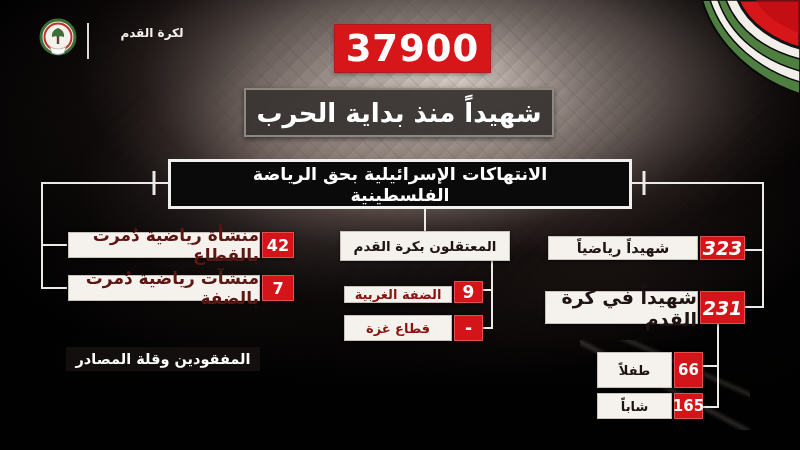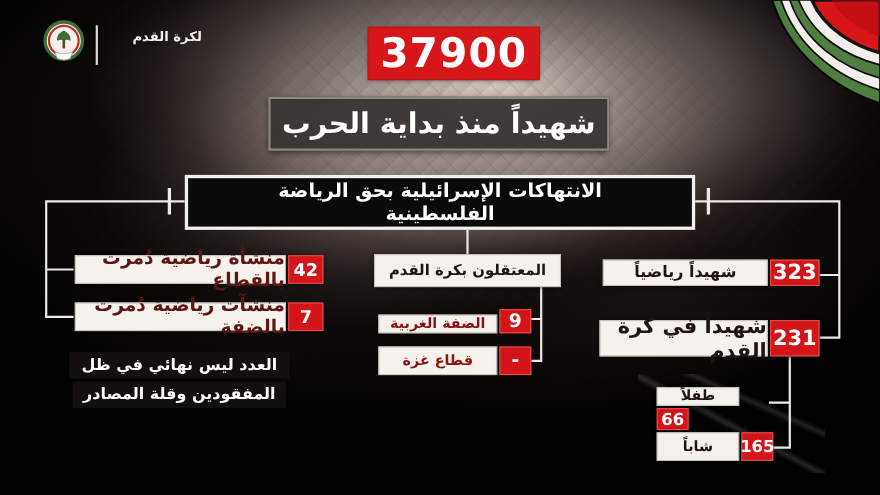--- a/index.html
+++ b/index.html
@@ -77,22 +77,22 @@
     font-weight:bold;font-size:13.5px;
   }
   .row-d1{left:344px;top:277px;height:26px;align-items:flex-end;}
   .row-d2{left:344px;top:315px;height:26px;}
   .row-d1 .label-box,.row-d2 .label-box{width:106px;font-size:13px;}
   .row-d1 .value-box,.row-d2 .value-box{width:27px;font-size:17px;}
   .row-m1{left:548px;top:236px;height:24px;}
   .row-m2{left:545px;top:291px;height:33px;}
   .row-m1 .label-box{width:148px;font-size:14.5px;}
   .row-m2 .label-box{width:151px;font-size:19px;}
-  .row-m1 .value-box,.row-m2 .value-box{width:43px;font-size:19px;}
-  .row-s1{left:597px;top:352px;height:36px;flex-direction:column;}
+  .row-m1 .value-box,.row-m2 .value-box{width:43px;font-size:19px;font-style:italic;}
+  .row-s1{left:597px;top:352px;height:36px;}
   .row-s2{left:597px;top:393px;height:26px;}
   .row-s1 .label-box,.row-s2 .label-box{width:73px;font-size:13px;}
   .row-s1 .value-box,.row-s2 .value-box{width:27px;font-size:15px;}
   .note-line{
     position:absolute;background:rgba(22,17,16,.88);color:#fff;direction:rtl;
     font-weight:bold;font-size:14.5px;display:flex;align-items:center;justify-content:center;
   }
   .note-1{left:63px;top:320px;width:200px;height:24px;}
   .note-2{left:66px;top:347px;width:194px;height:24px;}
 </style>
@@ -144,21 +144,20 @@
 
   <div class="row row-l1">
     <div class="label-box maroon">منشأة رياضية دُمرت بالقطاع</div>
     <div class="value-box">42</div>
   </div>
   <div class="row row-l2">
     <div class="label-box maroon">منشآت رياضية دُمرت بالضفة</div>
     <div class="value-box">7</div>
   </div>
 
-  <div class="note-line note-1">العدد ليس نهائي في ظل</div>
   <div class="note-line note-2">المفقودين وقلة المصادر</div>
 
   <div class="det-header darktxt">المعتقلون بكرة القدم</div>
   <div class="row row-d1">
     <div class="label-box redtxt">الضفة الغربية</div>
     <div class="value-box">9</div>
   </div>
   <div class="row row-d2">
     <div class="label-box redtxt">قطاع غزة</div>
     <div class="value-box">-</div>

